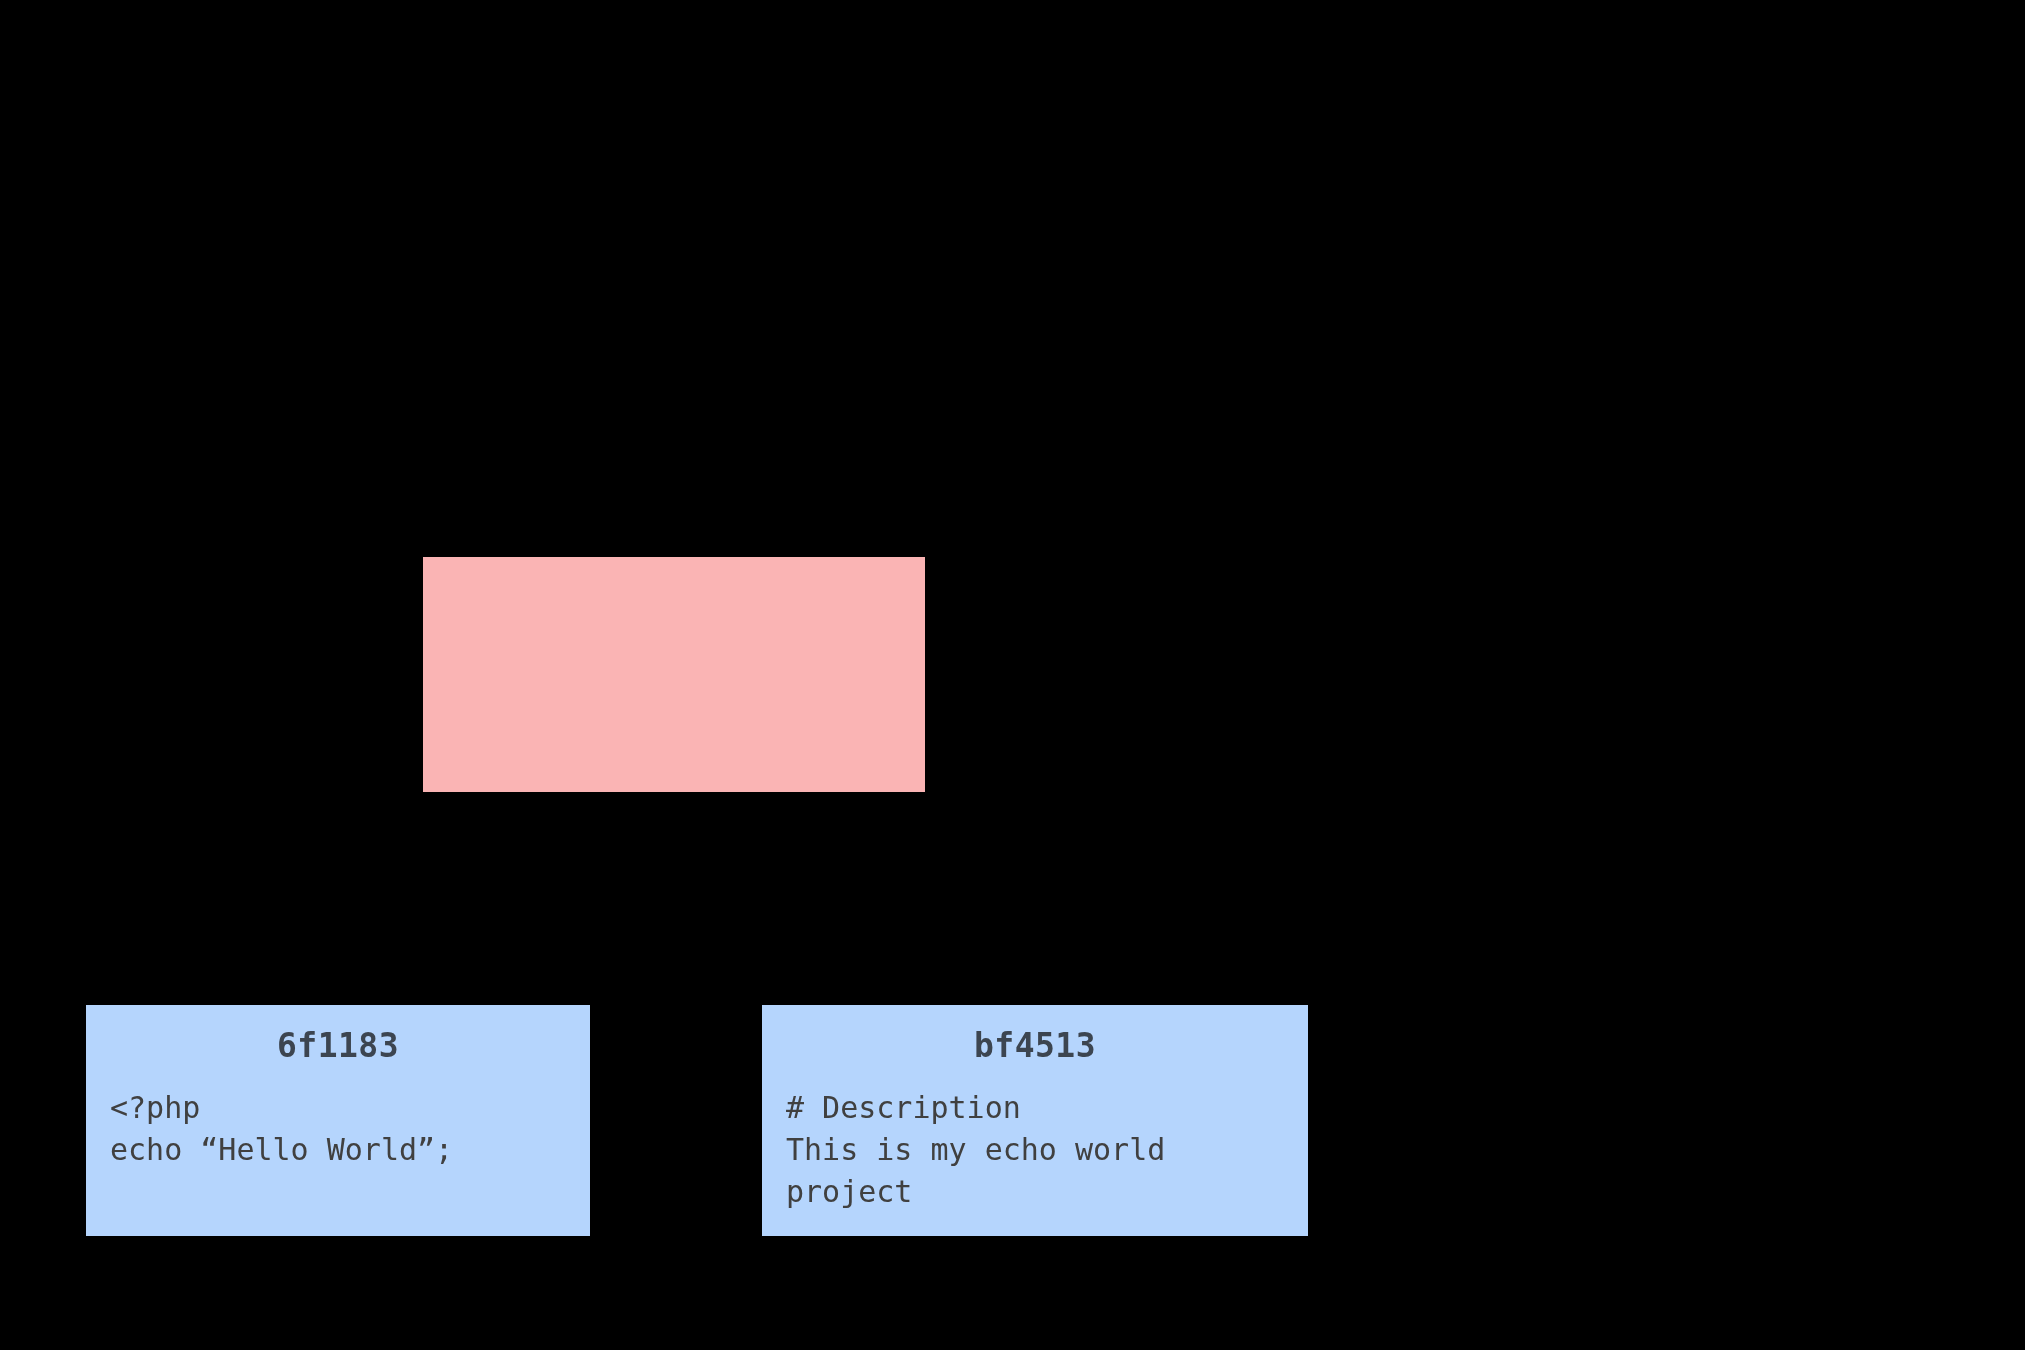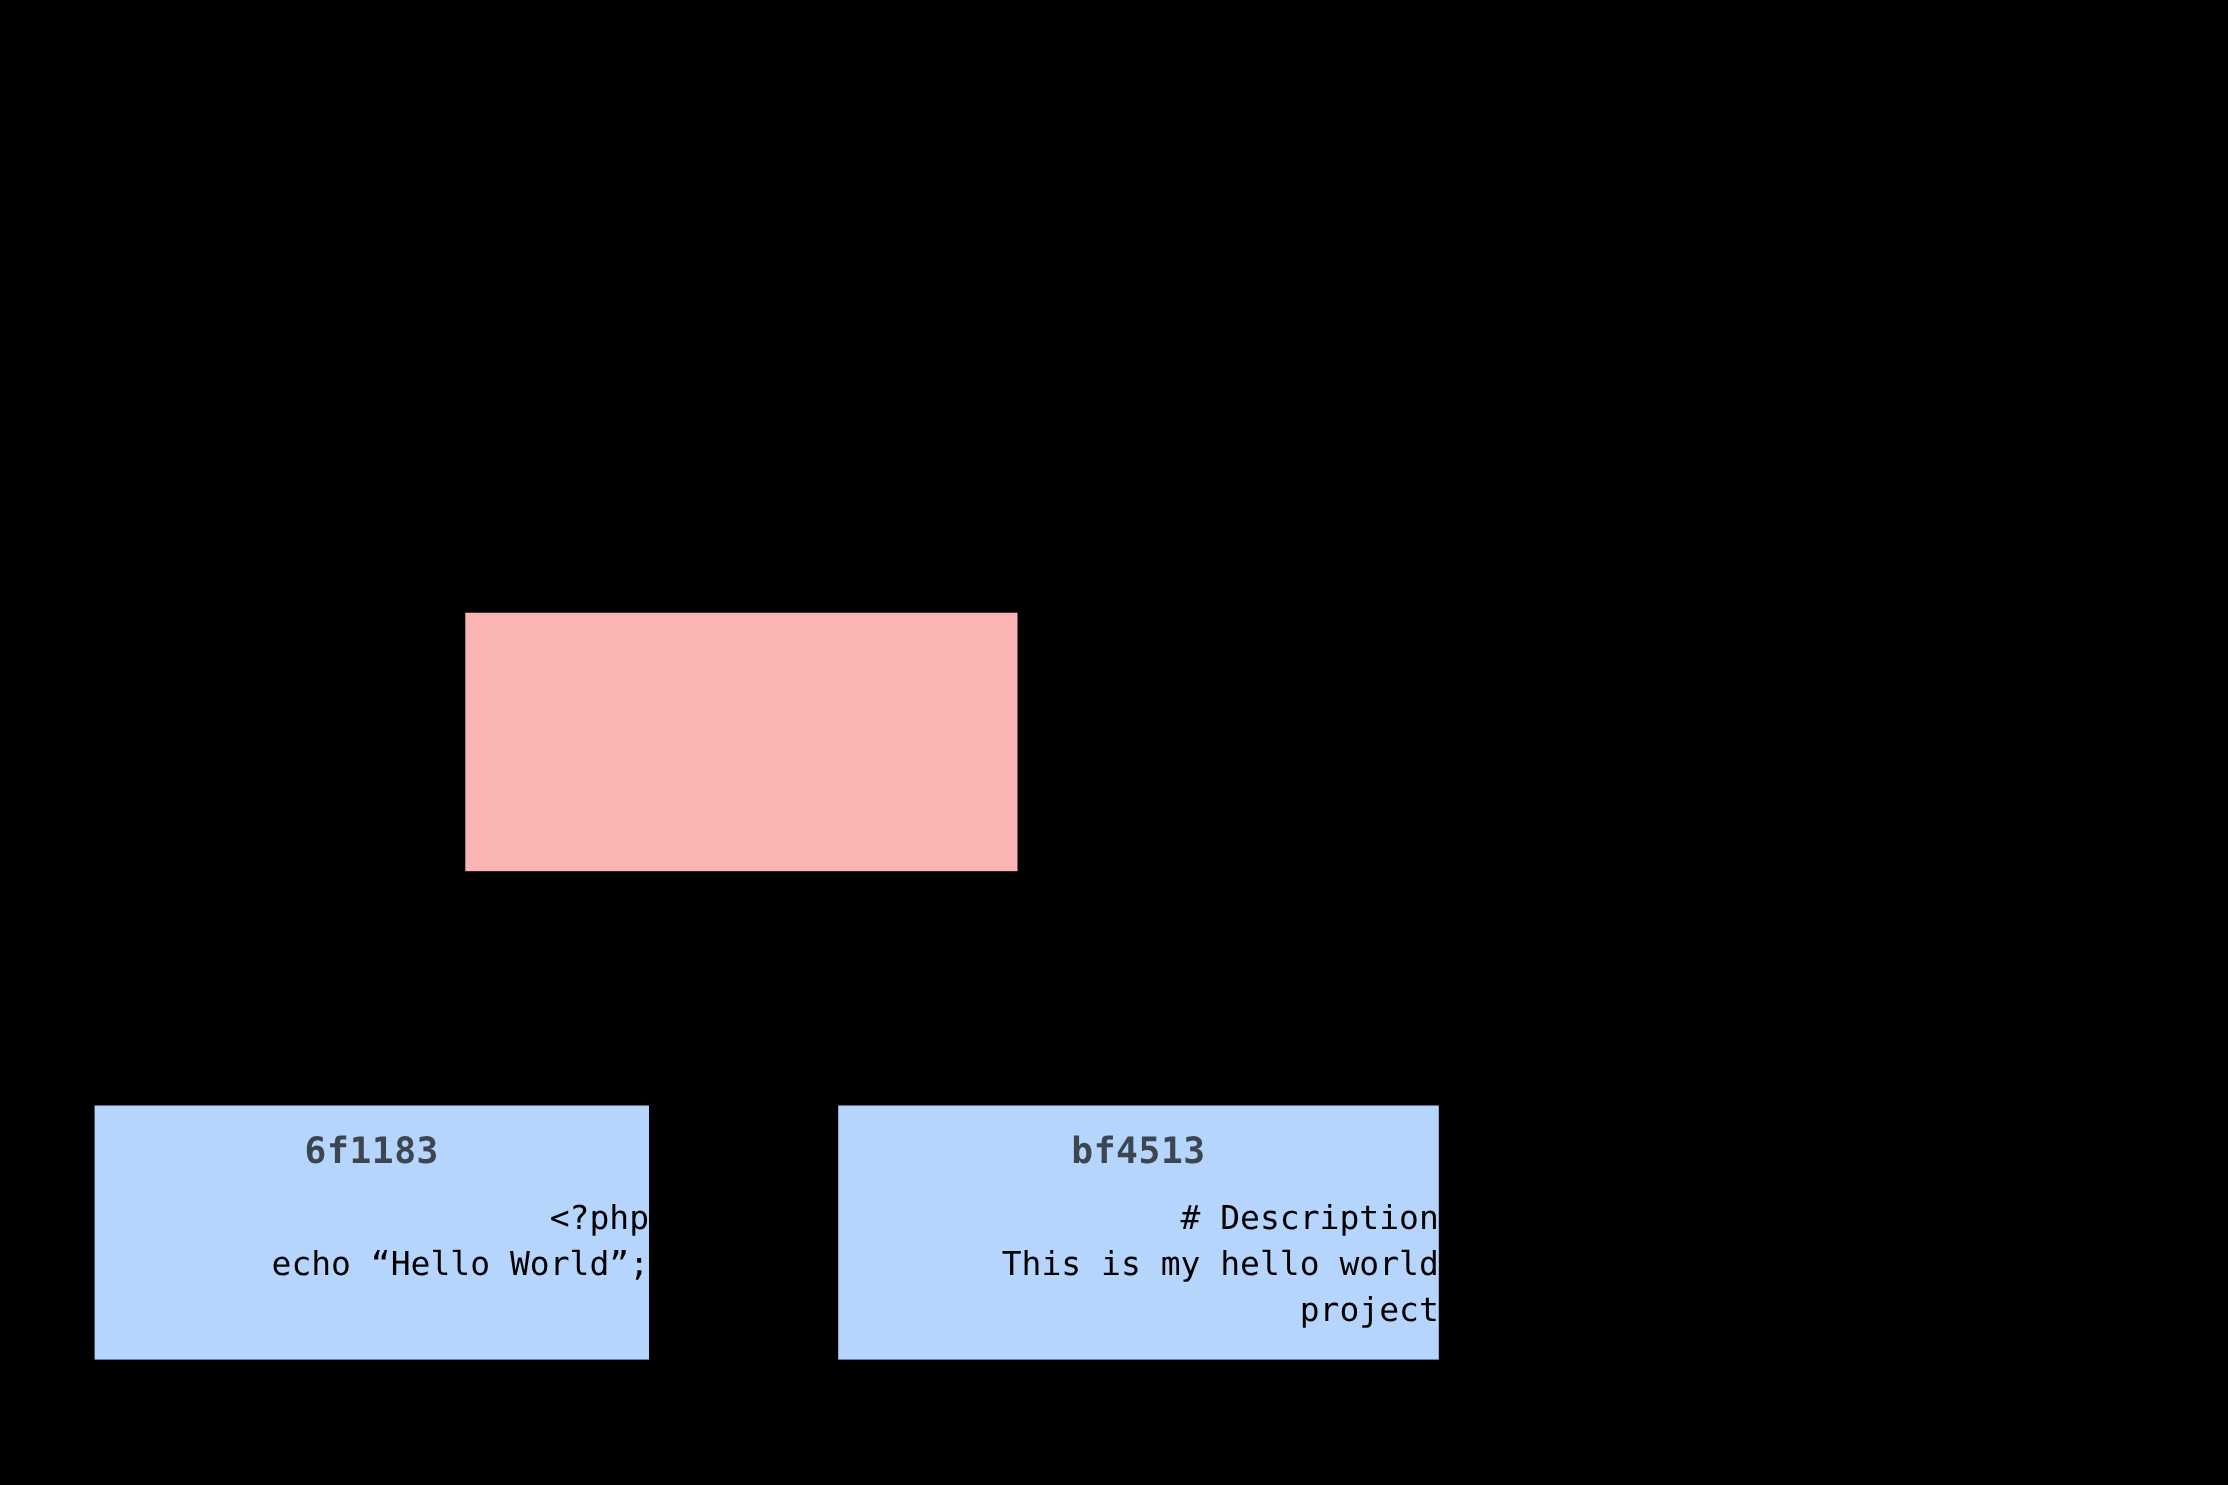--- a/index.html
+++ b/index.html
@@ -62,48 +62,47 @@
     font-size: 33px;
     font-weight: bold;
     letter-spacing: 0.5px;
     line-height: 1;
     margin: 0;
     padding-top: 24px;
   }
 
   .node-body {
     display: block;
-    color: #000000;
+    color: #404040;
     font-family: "DejaVu Sans Mono", "Liberation Mono", monospace;
     font-size: 30px;
     font-weight: normal;
     line-height: 42px;
     white-space: pre;
     margin: 0;
     padding-left: 24px;
     padding-top: 25px;
     letter-spacing: 0px;
-    text-align: right;
   }
 </style>
 </head>
 <body>
 
 <div id="canvas">
 
   <div class="node node--pink" id="node-pink">
     <span class="node-title"></span>
   </div>
 
   <div class="node node--blue" id="node-blob-1">
     <span class="node-title">6f1183</span>
     <span class="node-body">&lt;?php
 echo “Hello World”;</span>
   </div>
 
   <div class="node node--blue" id="node-blob-2">
     <span class="node-title">bf4513</span>
     <span class="node-body"># Description
-This is my hello world
+This is my echo world
 project</span>
   </div>
 
 </div>
 
 </body></html>

